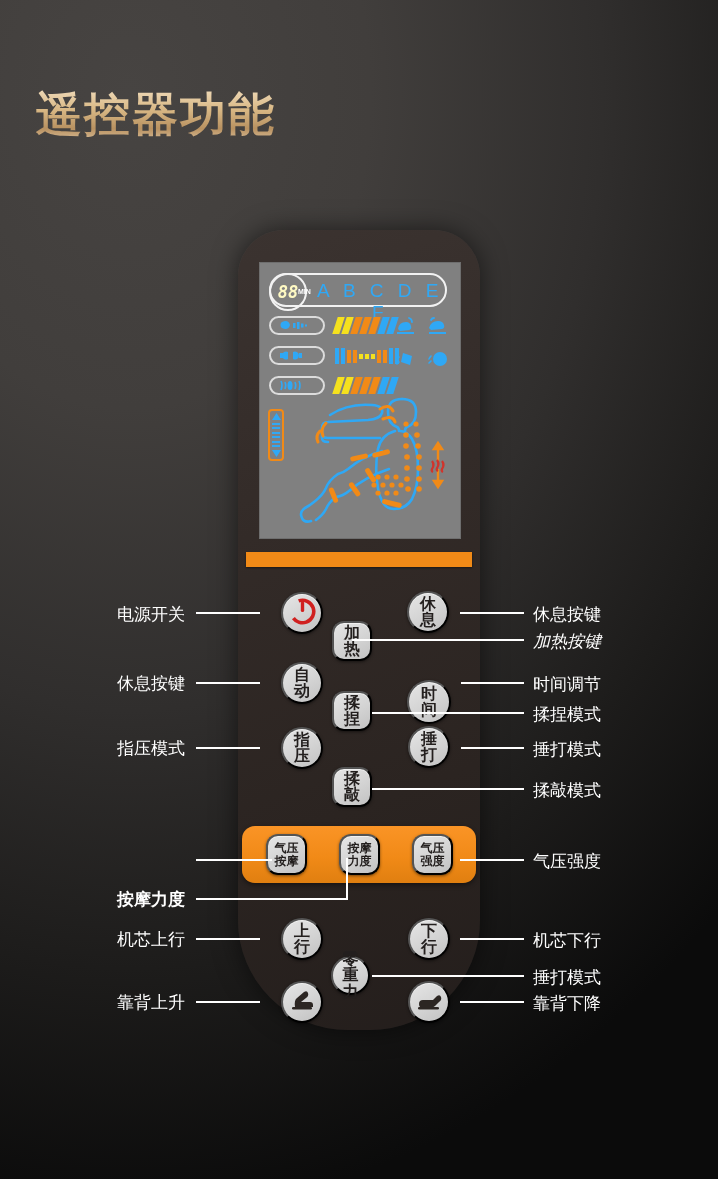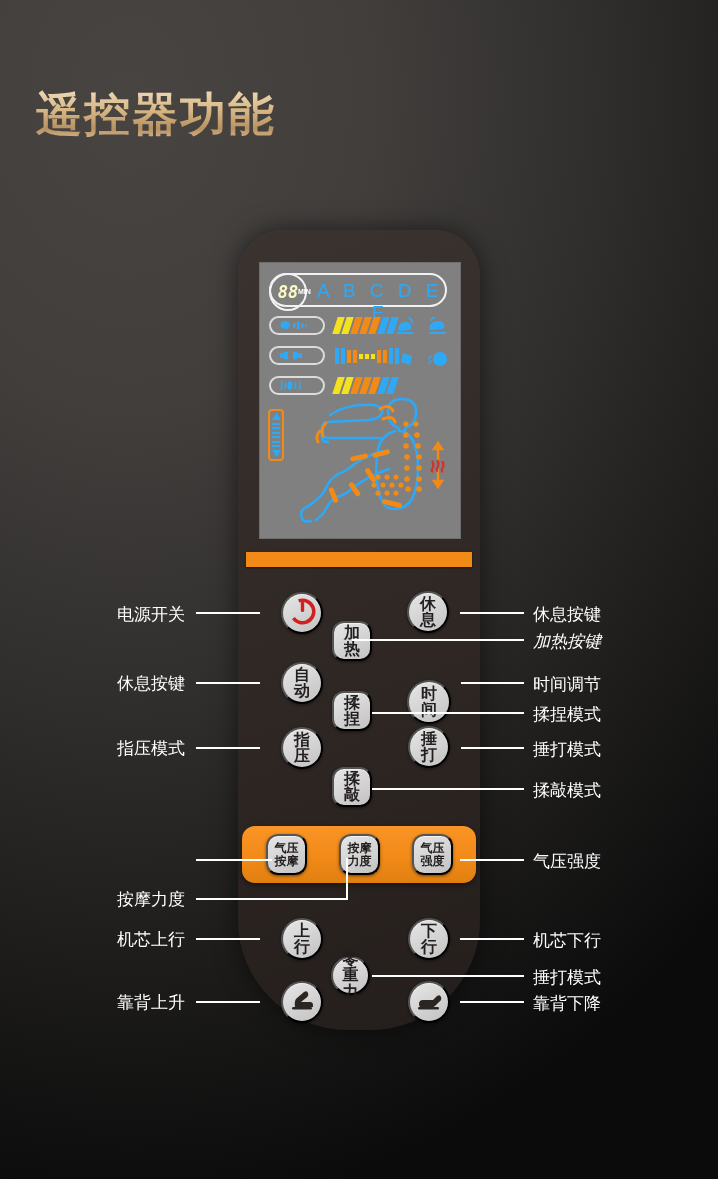--- a/index.html
+++ b/index.html
@@ -399,21 +399,21 @@
   <div class="line" style="left:196px;top:612px;width:64px;"></div>
 
   <div class="lab left" style="left:25px;top:672px;width:160px;">休息按键</div>
   <div class="line" style="left:196px;top:682px;width:64px;"></div>
 
   <div class="lab left" style="left:25px;top:737px;width:160px;">指压模式</div>
   <div class="line" style="left:196px;top:747px;width:64px;"></div>
 
   <div class="line" style="left:196px;top:859px;width:76px;"></div>
 
-  <div class="lab left" style="left:25px;top:888px;width:160px;">按摩力度</div>
+  <div class="lab left" style="left:25px;top:888px;width:160px;font-weight:bold;">按摩力度</div>
   <div class="line" style="left:196px;top:898px;width:152px;"></div>
   <div class="vline" style="left:346px;top:858px;height:42px;"></div>
 
   <div class="lab left" style="left:25px;top:928px;width:160px;">机芯上行</div>
   <div class="line" style="left:196px;top:938px;width:64px;"></div>
 
   <div class="lab left" style="left:25px;top:991px;width:160px;">靠背上升</div>
   <div class="line" style="left:196px;top:1001px;width:64px;"></div>
 
   <div class="line" style="left:460px;top:612px;width:64px;"></div>

